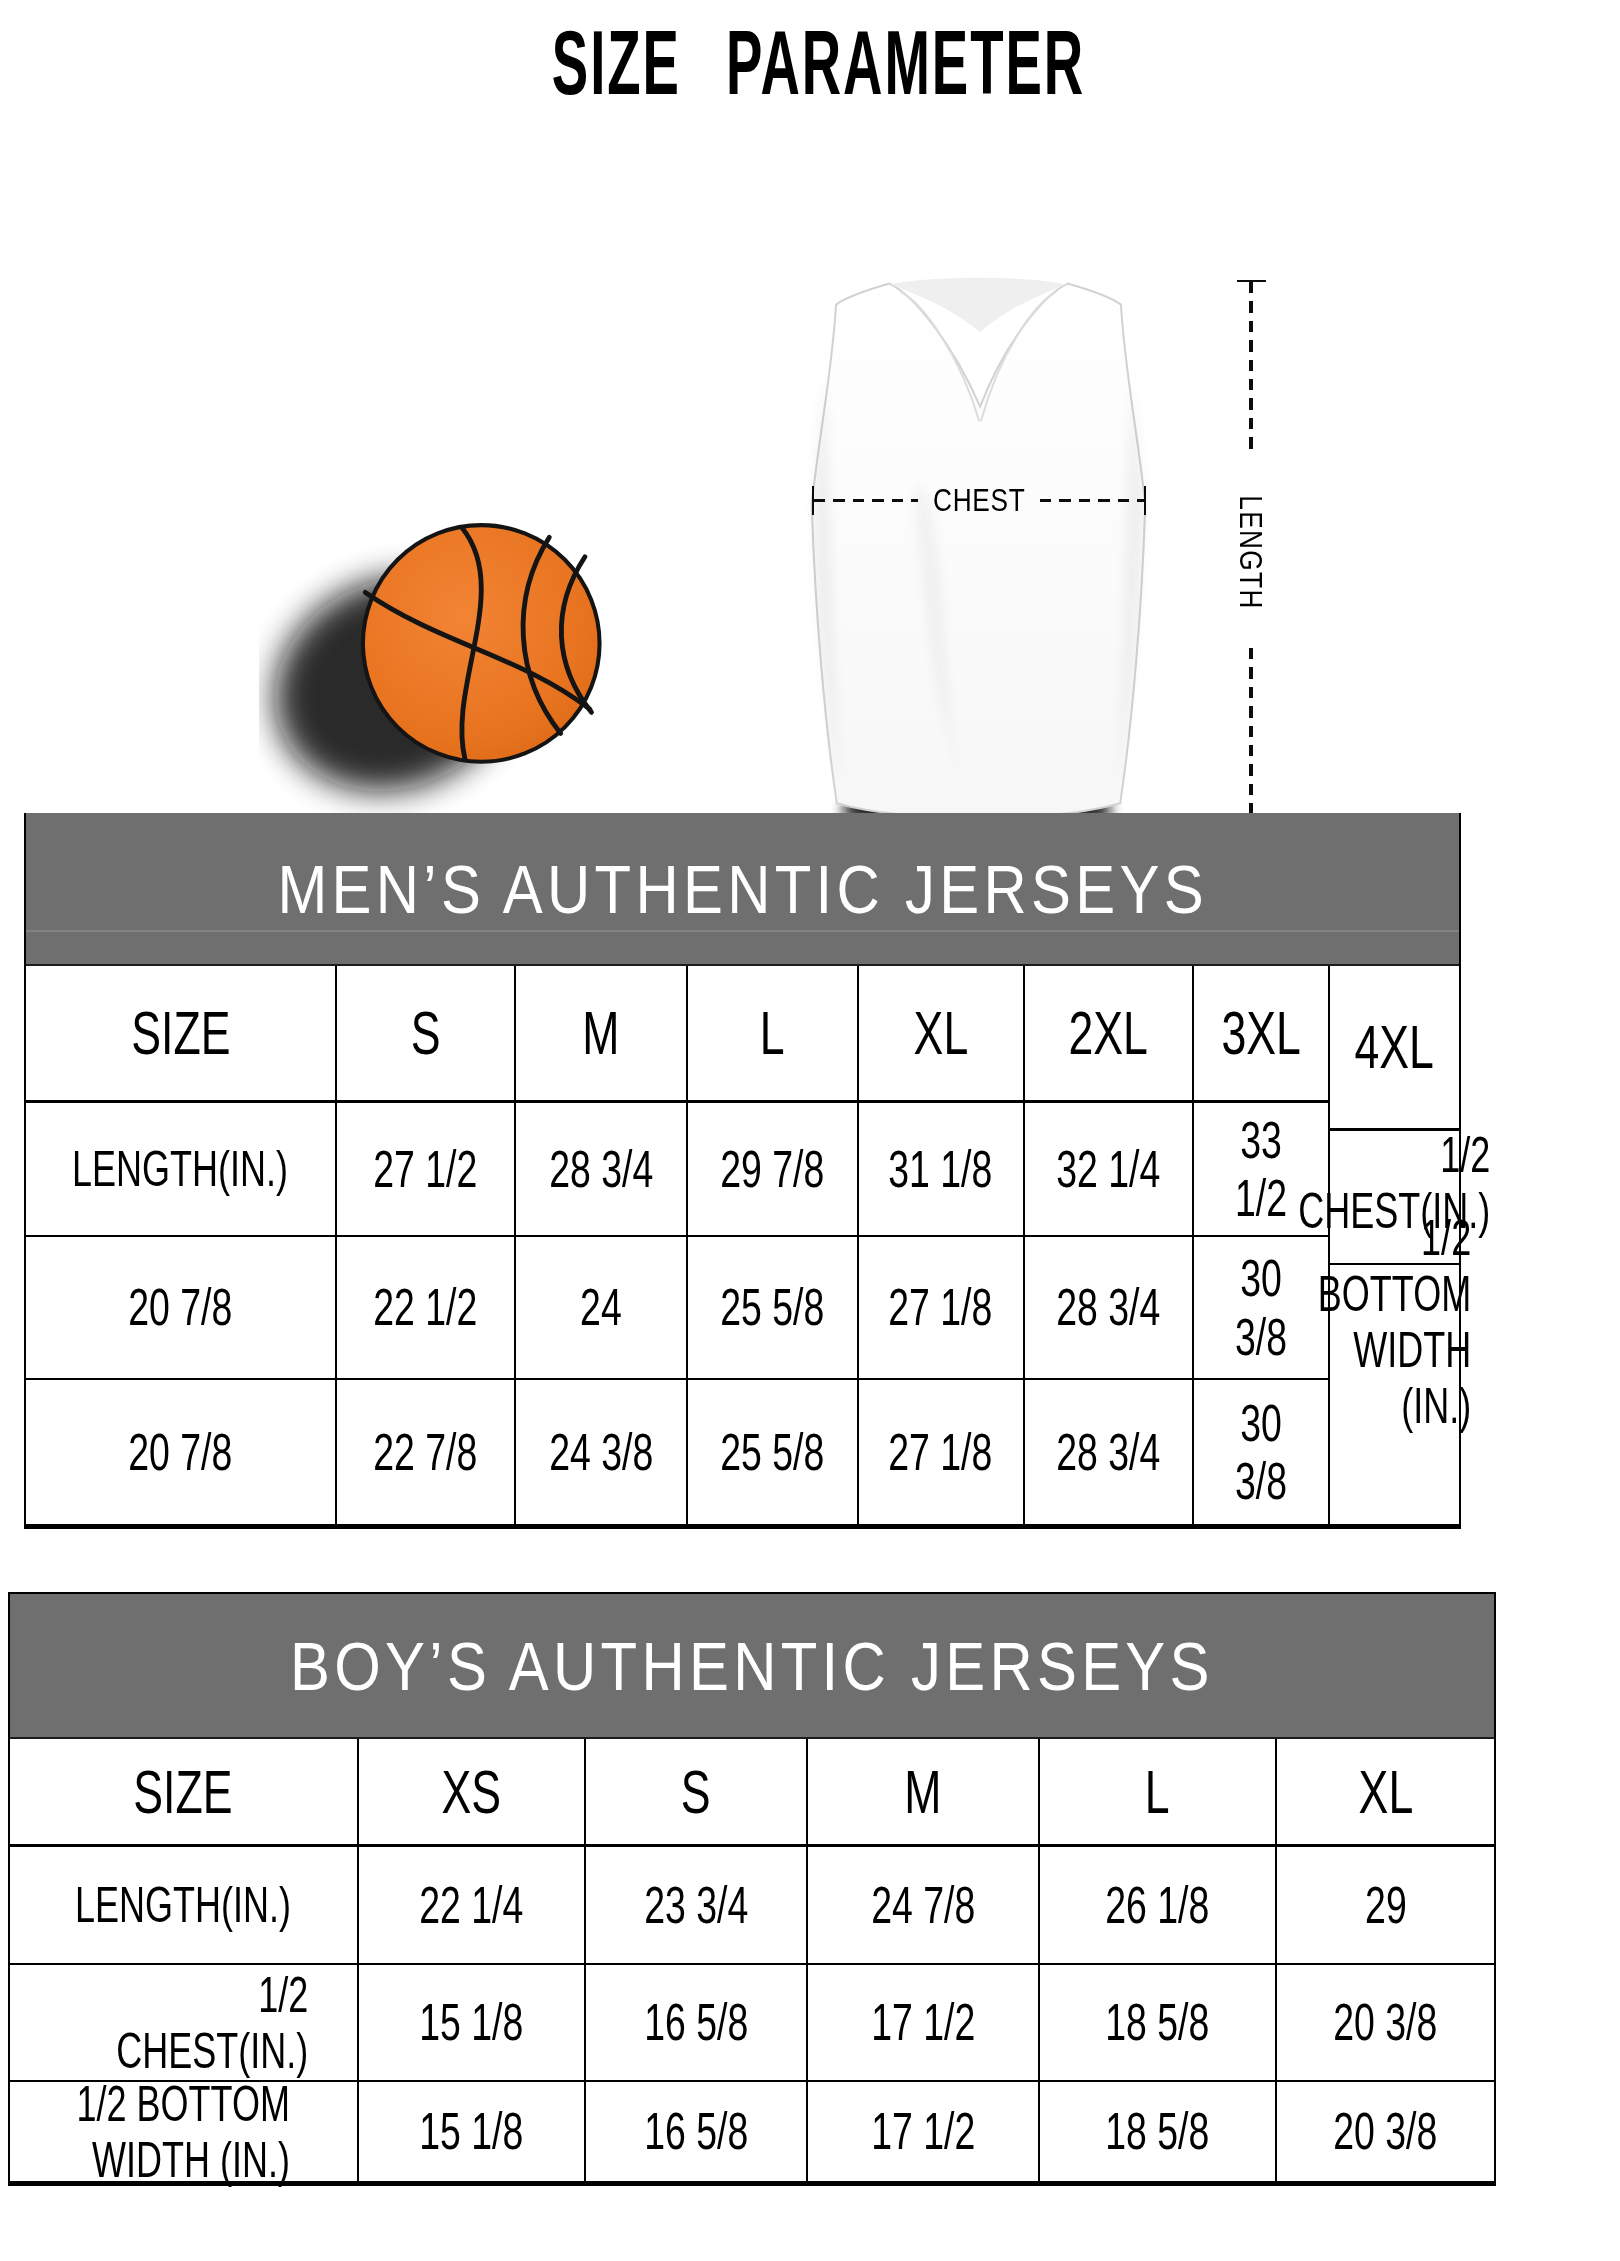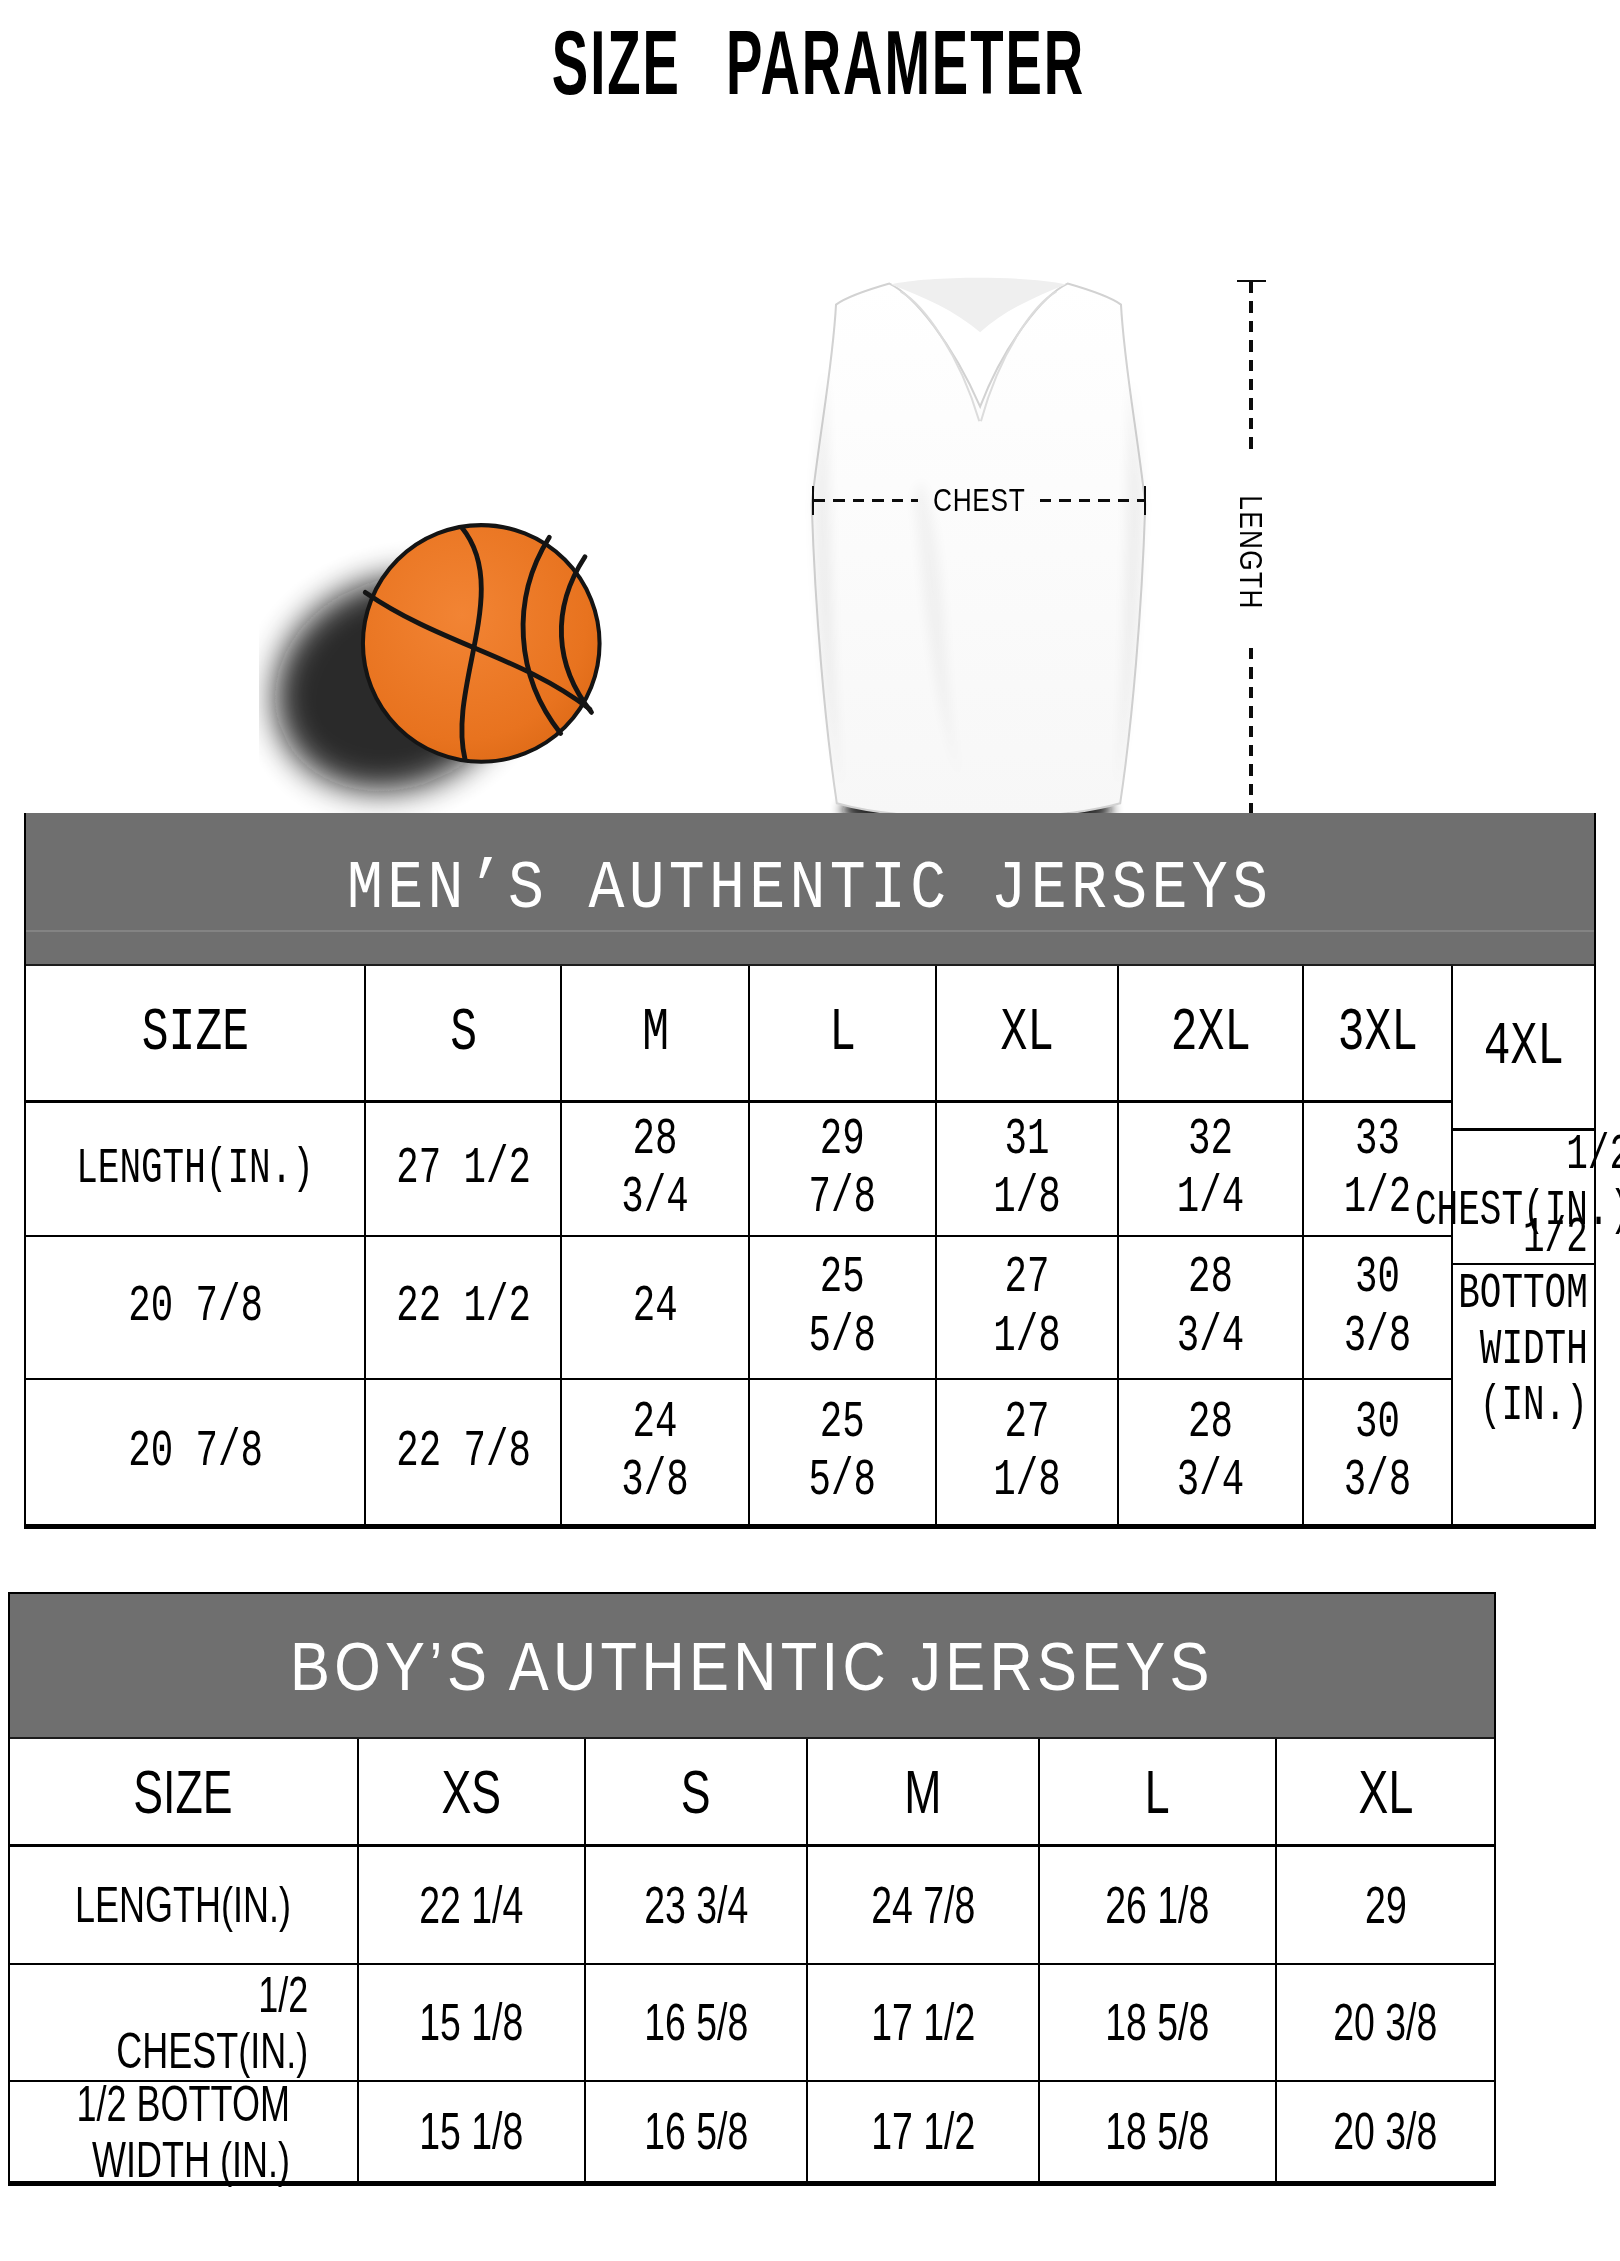--- a/index.html
+++ b/index.html
@@ -32,21 +32,21 @@
     padding:0 4.9px;
   }
   .meas-label>span{display:inline-block;transform:scaleX(0.82);transform-origin:50% 50%;}
   .meas-label-v{flex:0 0 auto;height:191px;width:36px;display:flex;align-items:center;justify-content:center;}
   .meas-label-v>span{
     display:inline-block;white-space:nowrap;font-size:32px;letter-spacing:1.6px;
     transform:rotate(90deg) scaleX(0.82);transform-origin:50% 50%;
   }
   
   .size-table{position:absolute;border:2.4px solid #000;border-bottom-width:5.7px;background:#fff;box-sizing:border-box;}
-  .size-table.mens{left:24px;top:813px;width:1572px;border-top:0;font-family:Liberation Mono, monospace;}
+  .size-table.mens{left:24px;top:813px;width:1437px;border-top:0;}
   .size-table.boys{left:8px;top:1592px;width:1488px;}
   .band{
     position:relative;background:#6F6F6F;display:flex;align-items:center;justify-content:center;
     border-bottom:2.4px solid #1c1c1c;
   }
   .mens .band{height:151px;}
   .boys .band{height:143px;}
   .mens .band::after{
     content:"";position:absolute;left:0;right:0;bottom:32px;height:1.6px;background:rgba(255,255,255,0.14);
   }

